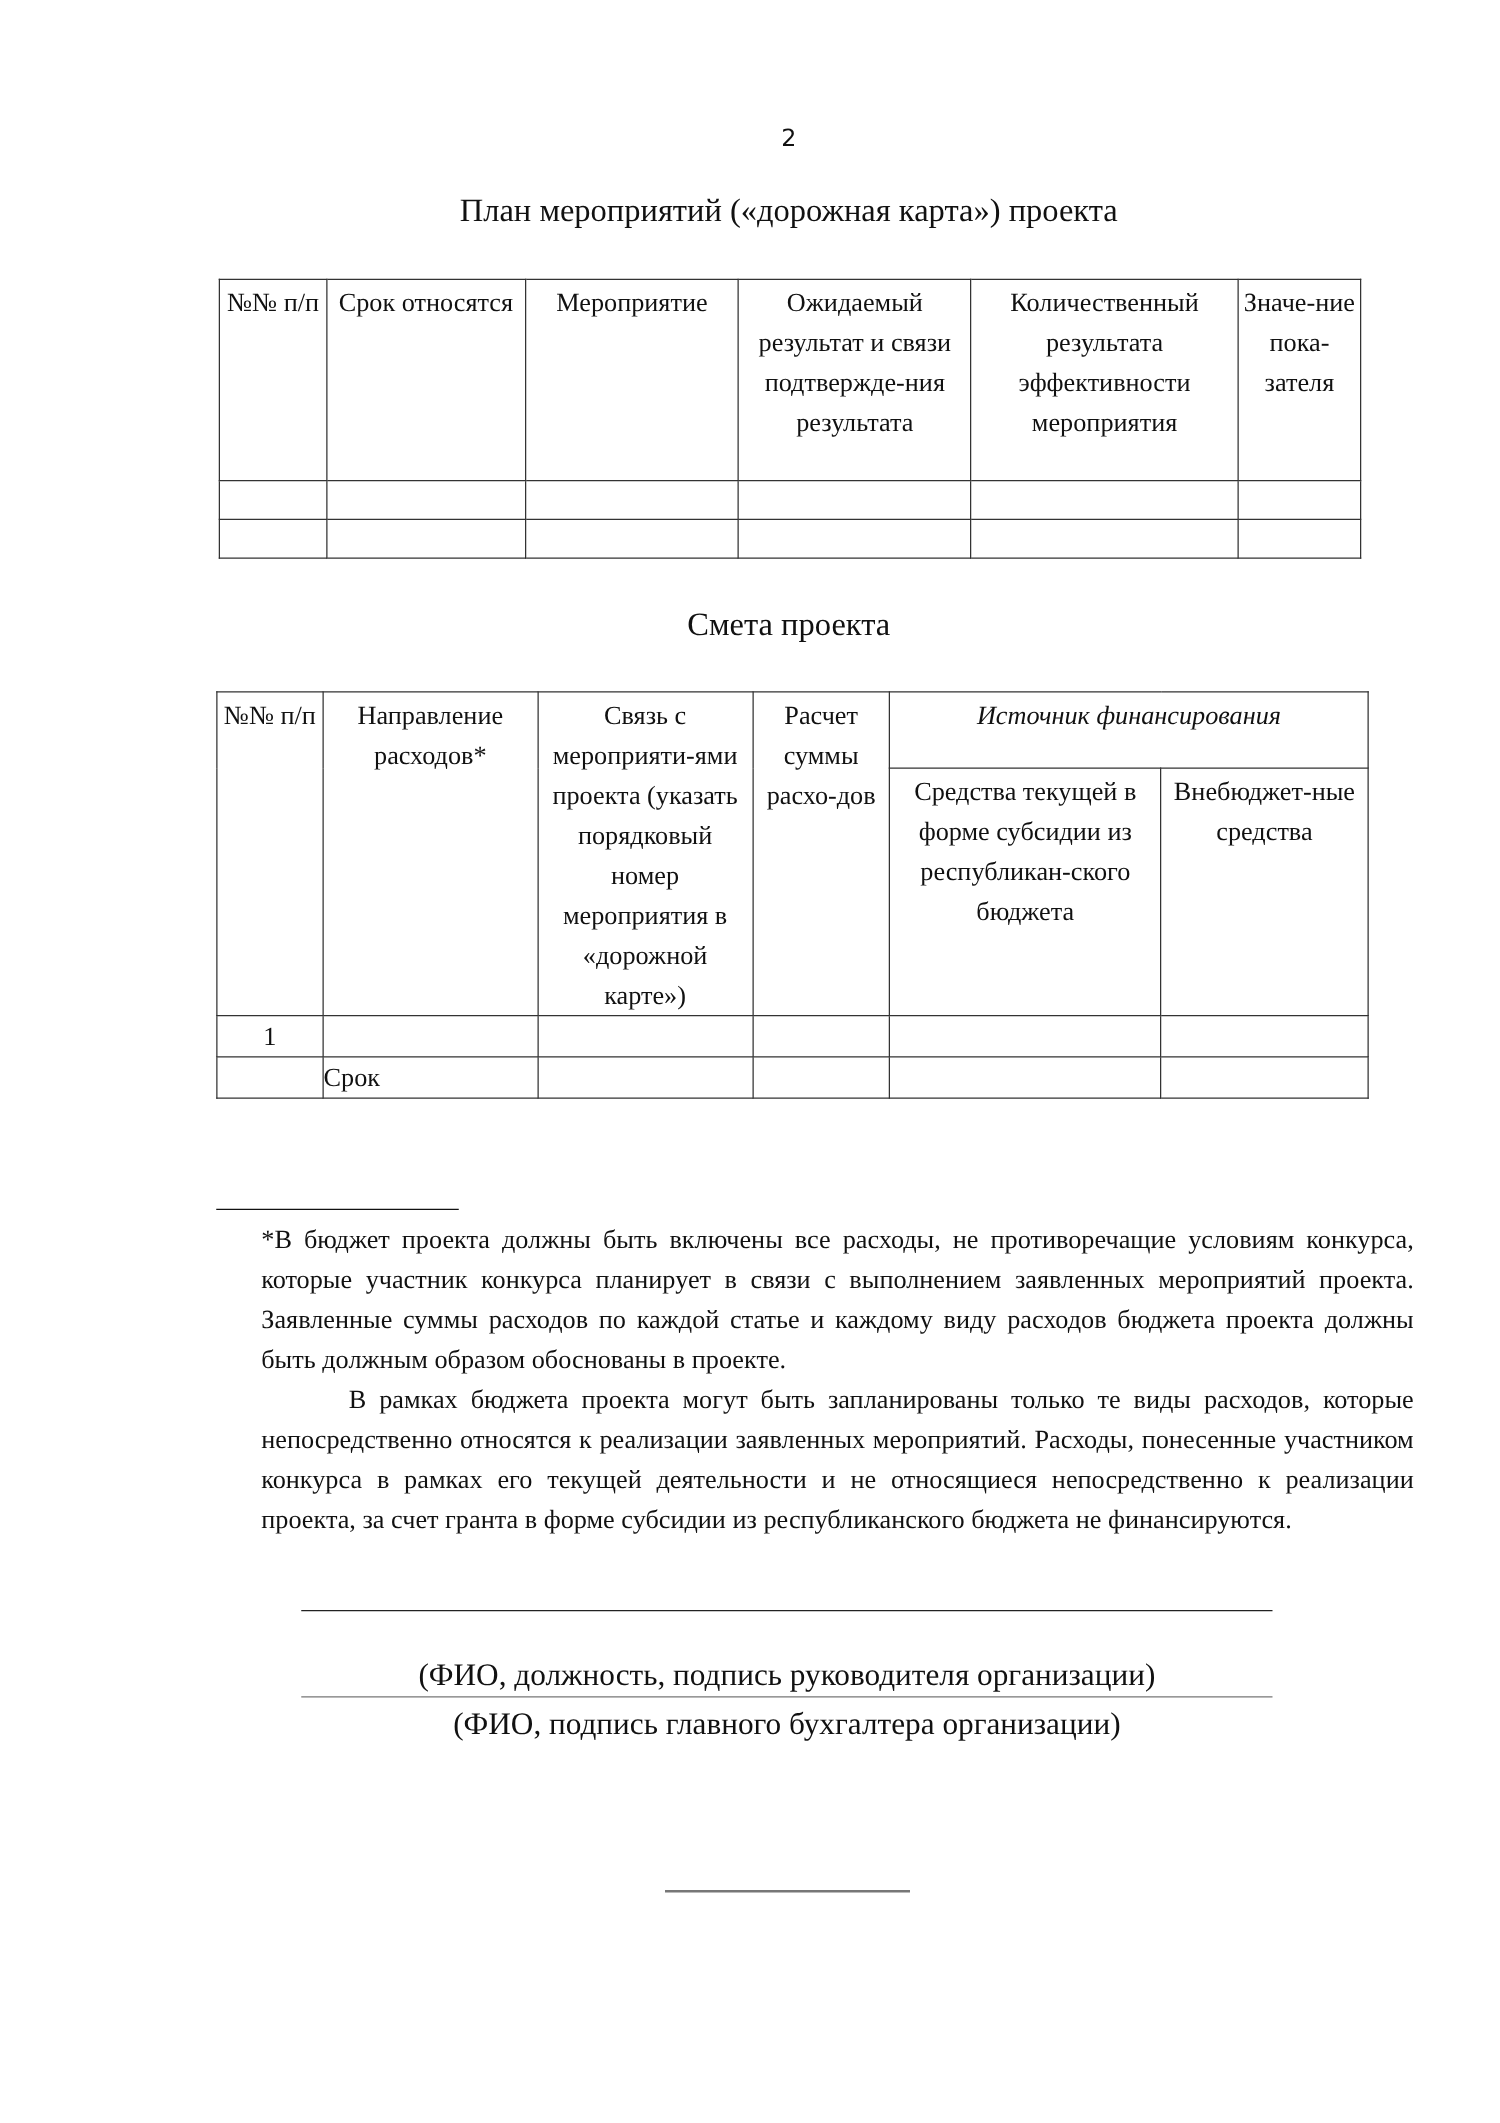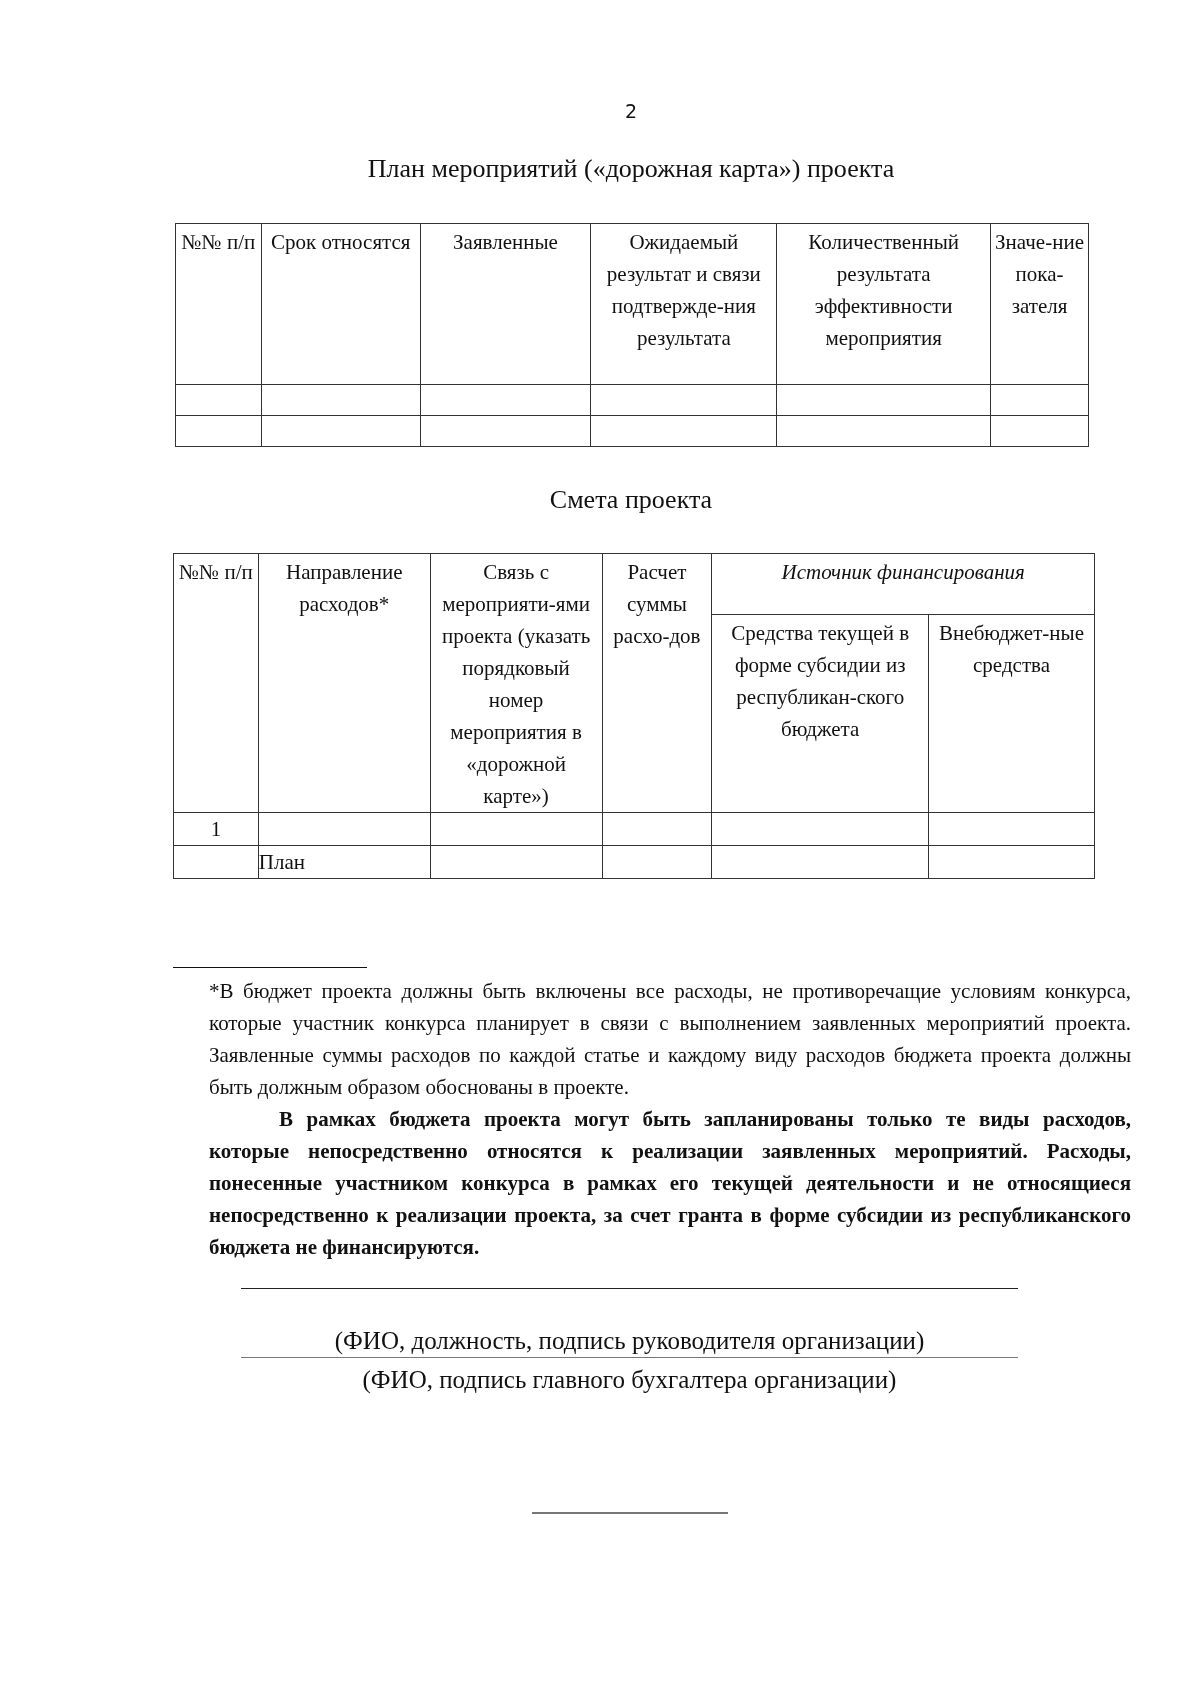--- a/index.html
+++ b/index.html
@@ -31,21 +31,21 @@
   #table2 tr.b1 td, #table2 tr.b2 td { height: 31px; padding: 0; vertical-align: middle; }
   #table2 td.left { text-align: left; padding-left: 4px; }
   .fn-rule {
     position: absolute; left: 173px; top: 967px; width: 194px; border-top: 1.5px solid #111;
   }
   .footnote {
     position: absolute; left: 173px; top: 975px; width: 922px;
     font-size: 21px; line-height: 32px; text-align: justify; margin-left: 36px;
   }
   .footnote p { margin: 0; }
-  .footnote p.indent { text-indent: 70px; font-weight: bold; }
+  .footnote p.indent { text-indent: 70px; }
   .sig-line {
     position: absolute; left: 241px; width: 777px; border-top: 1.5px solid #222;
   }
   #sig1-line { top: 1288px; }
   #sig2-line { top: 1357px; border-top-color: #777; }
   .sig-label {
     position: absolute; left: 241px; width: 777px; text-align: center; font-size: 25px;
   }
   #sig1-label { top: 1296px; margin-top: 31px; }
   #sig2-label { top: 1366px; }
@@ -66,21 +66,21 @@
       <col style="width:159px">
       <col style="width:171px">
     <col style="width:186px">
       <col style="width:214px">
       <col style="width:98px">
   </colgroup>
   <tbody>
       <tr class="head">
     <td>№№ п/п</td>
     <td>Срок относятся</td>
-    <td>Заявленные</td>
+    <td>Мероприятие</td>
     <td>Ожидаемый результат и связи подтвержде-ния результата</td>
     <td>Количественный результата эффективности мероприятия</td>
     <td>Значе-ние пока-зателя</td>
   </tr>
   <tr class="body">
     <td></td>
     <td></td>
     <td></td>
     <td></td>
     <td></td>
@@ -123,21 +123,21 @@
   <tr class="b1">
     <td>1</td>
     <td class="left"></td>
     <td></td>
     <td></td>
     <td></td>
     <td></td>
   </tr>
   <tr class="b2">
     <td></td>
-    <td class="left">План</td>
+    <td class="left">Срок</td>
     <td></td>
     <td></td>
     <td></td>
     <td></td>
   </tr>
 </tbody>
   </table>
 
 <div class="fn-rule"></div>
 <div class="footnote">

